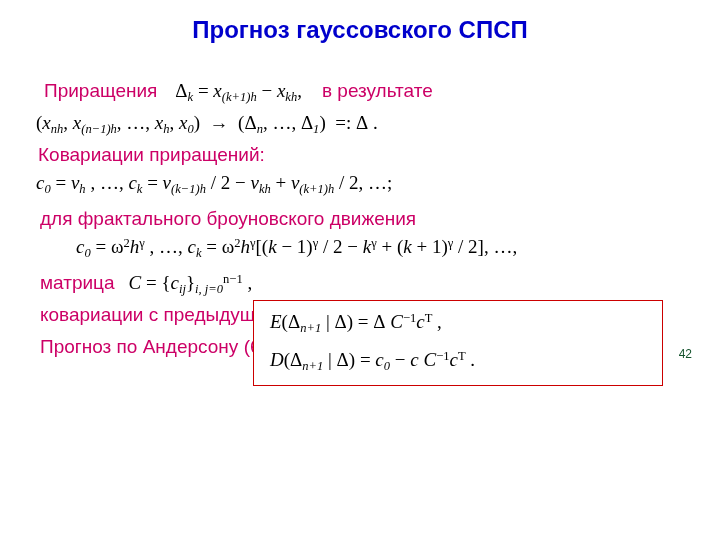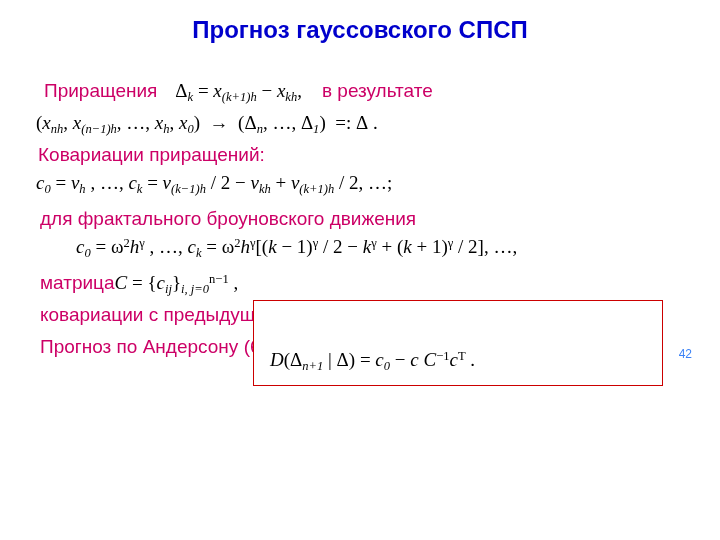--- a/index.html
+++ b/index.html
@@ -105,21 +105,21 @@
     font-size: 19px;
   }
   .framed .f1 { top: 10px; }
   .framed .f2 { top: 48px; }
 
   .page-number {
     position: absolute;
     right: 28px;
     bottom: 18px;
     font-size: 12px;
-    color: #3b82f6;
+    color: #14532d;
     font-family: "Liberation Sans", sans-serif;
   }
 </style>
 </head>
 <body>
 
 <div class="slide">
 
   <div class="title">Прогноз гауссовского СПСП</div>
 
@@ -158,39 +158,44 @@
 
     <div class="row" id="r6">
       <span class="math">
         c<sub>0</sub> <span class="up">=</span> <span class="greek">ω</span><sup class="up">2</sup>h<sup><span class="greek">γ</span></sup> <span class="up">, …,</span>
         c<sub>k</sub> <span class="up">=</span> <span class="greek">ω</span><sup class="up">2</sup>h<sup><span class="greek">γ</span></sup><span class="up">[(</span>k <span class="up">− 1)</span><sup><span class="greek">γ</span></sup> <span class="up">/ 2 −</span> k<sup><span class="greek">γ</span></sup> <span class="up">+ (</span>k <span class="up">+ 1)</span><sup><span class="greek">γ</span></sup> <span class="up">/ 2], …,</span>
       </span>
     </div>
 
     <div class="row" id="r7">
       <span class="txt">матрица</span>
-      <span class="math" style="">
+      <span class="math" style="margin-left:14px">
         C <span class="up">= {</span>c<sub>ij</sub><span class="up">}</span><sub>i, j=0</sub><sup class="up">n−1</sup> <span class="up">,</span>
       </span>
     </div>
 
     <div class="row" id="r8">
       <span class="txt">ковариации с предыдущими</span>
       <span class="math m1" style="margin-left:22px">
         c <span class="up">:= (</span>c<sub>1</sub><span class="up">, …,</span> c<sub>n</sub><span class="up">).</span>
       </span>
     </div>
 
     <div class="row" id="r9">
       <span class="txt">Прогноз по Андерсону (6):</span>
     </div>
 
   </div>
 
   <div class="framed">
+    <div class="f-line f1">
+      <span class="math">
+        E<span class="up">(</span><span class="greek">Δ</span><sub>n+1</sub> <span class="up">|</span> <span class="greek">Δ</span><span class="up">) =</span> <span class="greek">Δ</span> C<sup class="up">−1</sup>c<sup class="up">T</sup> <span class="up">,</span>
+      </span>
+    </div>
     <div class="f-line f2">
       <span class="math">
         D<span class="up">(</span><span class="greek">Δ</span><sub>n+1</sub> <span class="up">|</span> <span class="greek">Δ</span><span class="up">) =</span> c<sub>0</sub> <span class="up">−</span> c C<sup class="up">−1</sup>c<sup class="up">T</sup> <span class="up">.</span>
       </span>
     </div>
   </div>
 
   <div class="page-number">42</div>
 
 </div>

